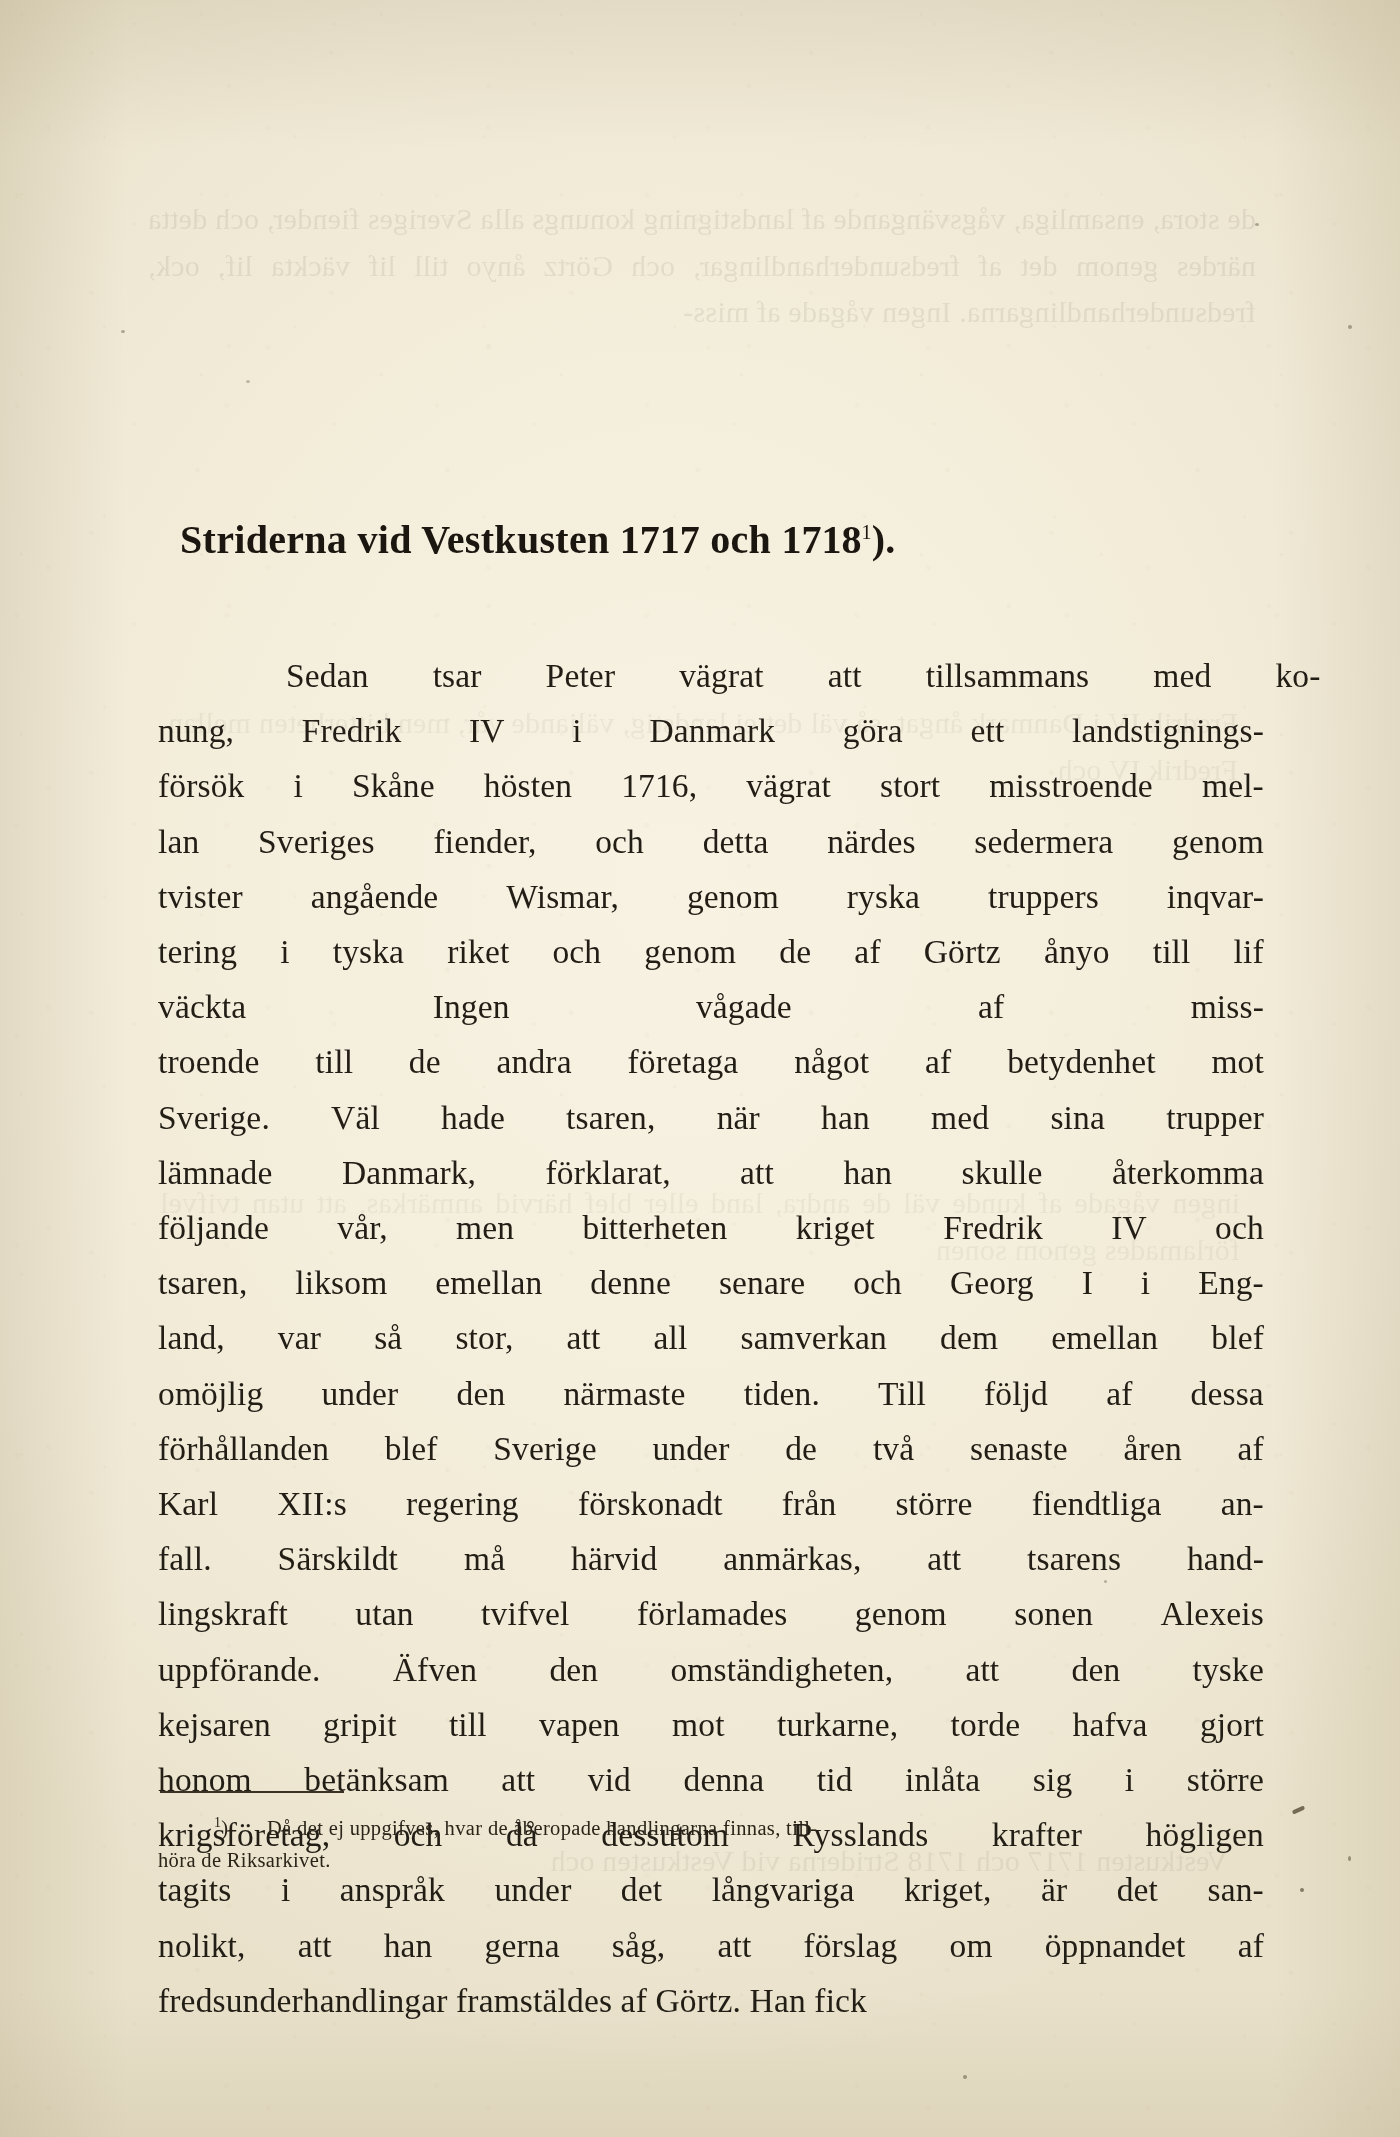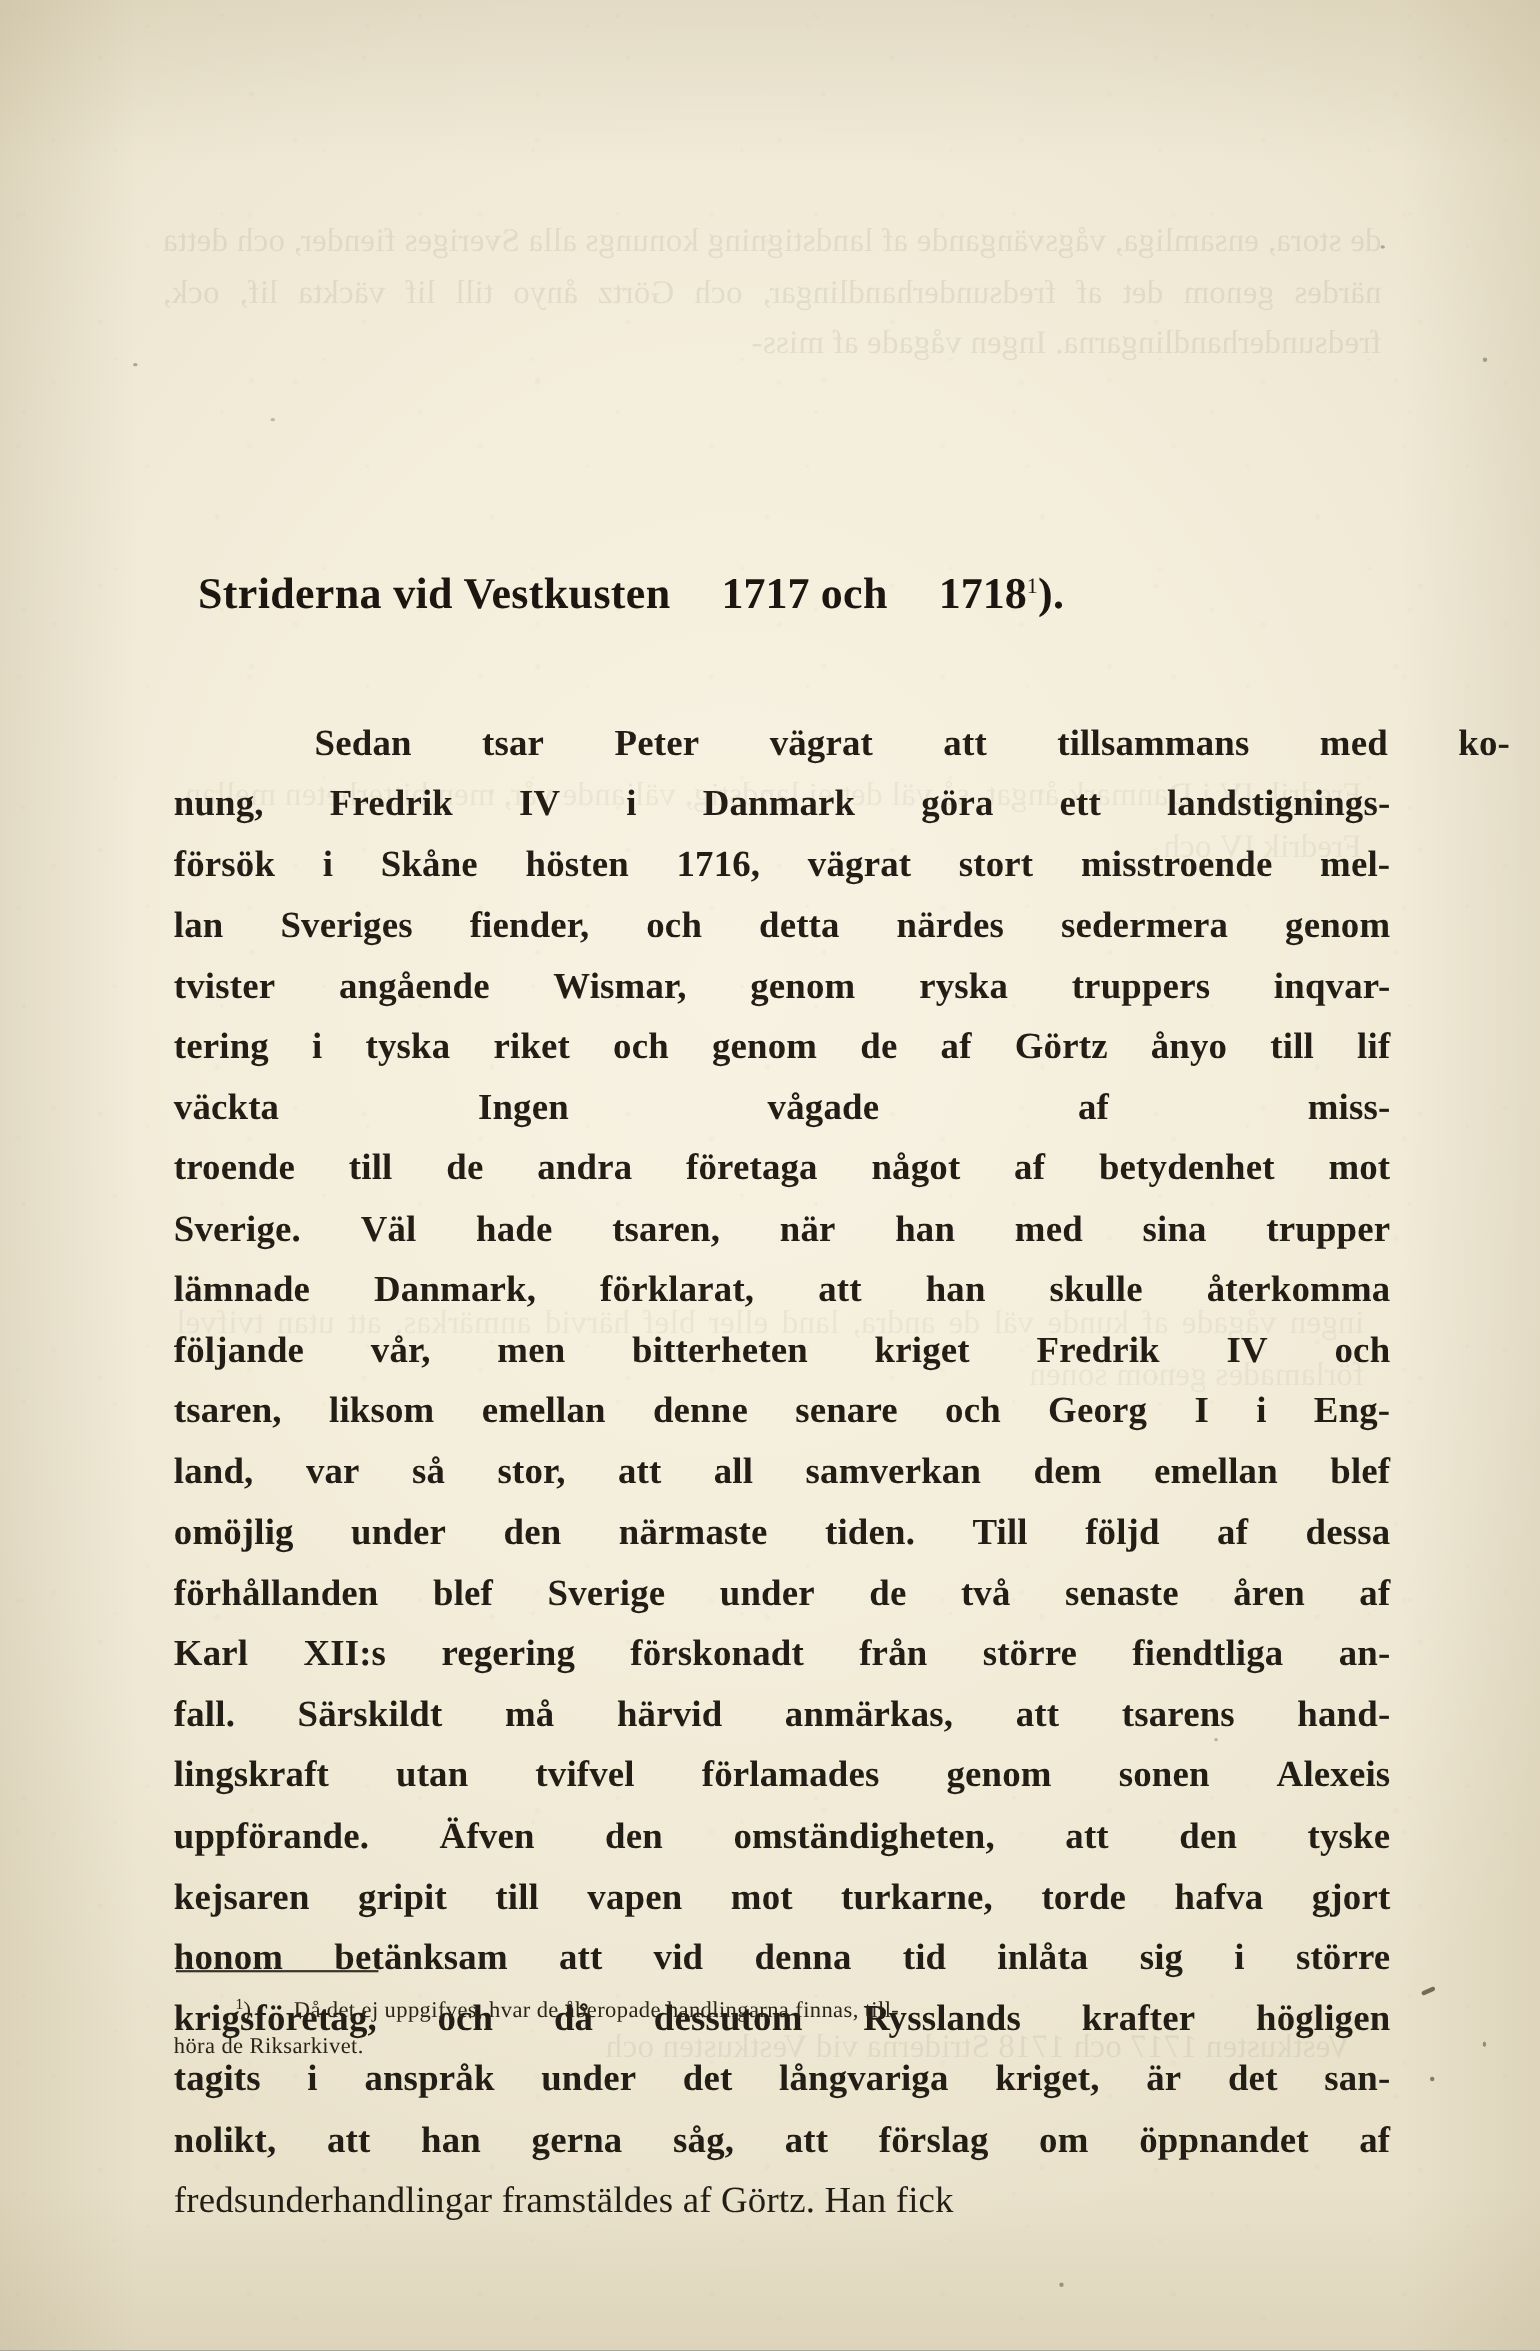--- a/index.html
+++ b/index.html
@@ -82,21 +82,21 @@
     padding: 0;
     position: absolute;
     top: 516px;
     left: 22px;
     font-size: 40px;
     font-weight: bold;
     letter-spacing: .3px;
     white-space: nowrap;
     color: #1b1710;
   }
-  .title .num { letter-spacing: 0; margin-left: 36px; }
+  .title .num { letter-spacing: 0; }
   .title sup {
     font-size: 20px;
     font-weight: normal;
     vertical-align: super;
     line-height: 0;
   }
 
   .body {
     position: absolute;
     top: 648px;
@@ -110,21 +110,20 @@
     letter-spacing: .15px;
   }
   .body p { margin: 0; text-indent: 64px; }
 
   
   .ln { display: block; white-space: nowrap; }
   .ln.just {
     display: flex;
     justify-content: space-between;
     white-space: normal;
-    font-weight: bold;
   }
   .ln.just > span { display: inline-block; }
   .ln.indent { padding-left: 64px; }
   .ln.last { display: block; white-space: nowrap; }
 
   
   .fn-rule {
     position: absolute;
     top: 1791px;
     left: 2px;

